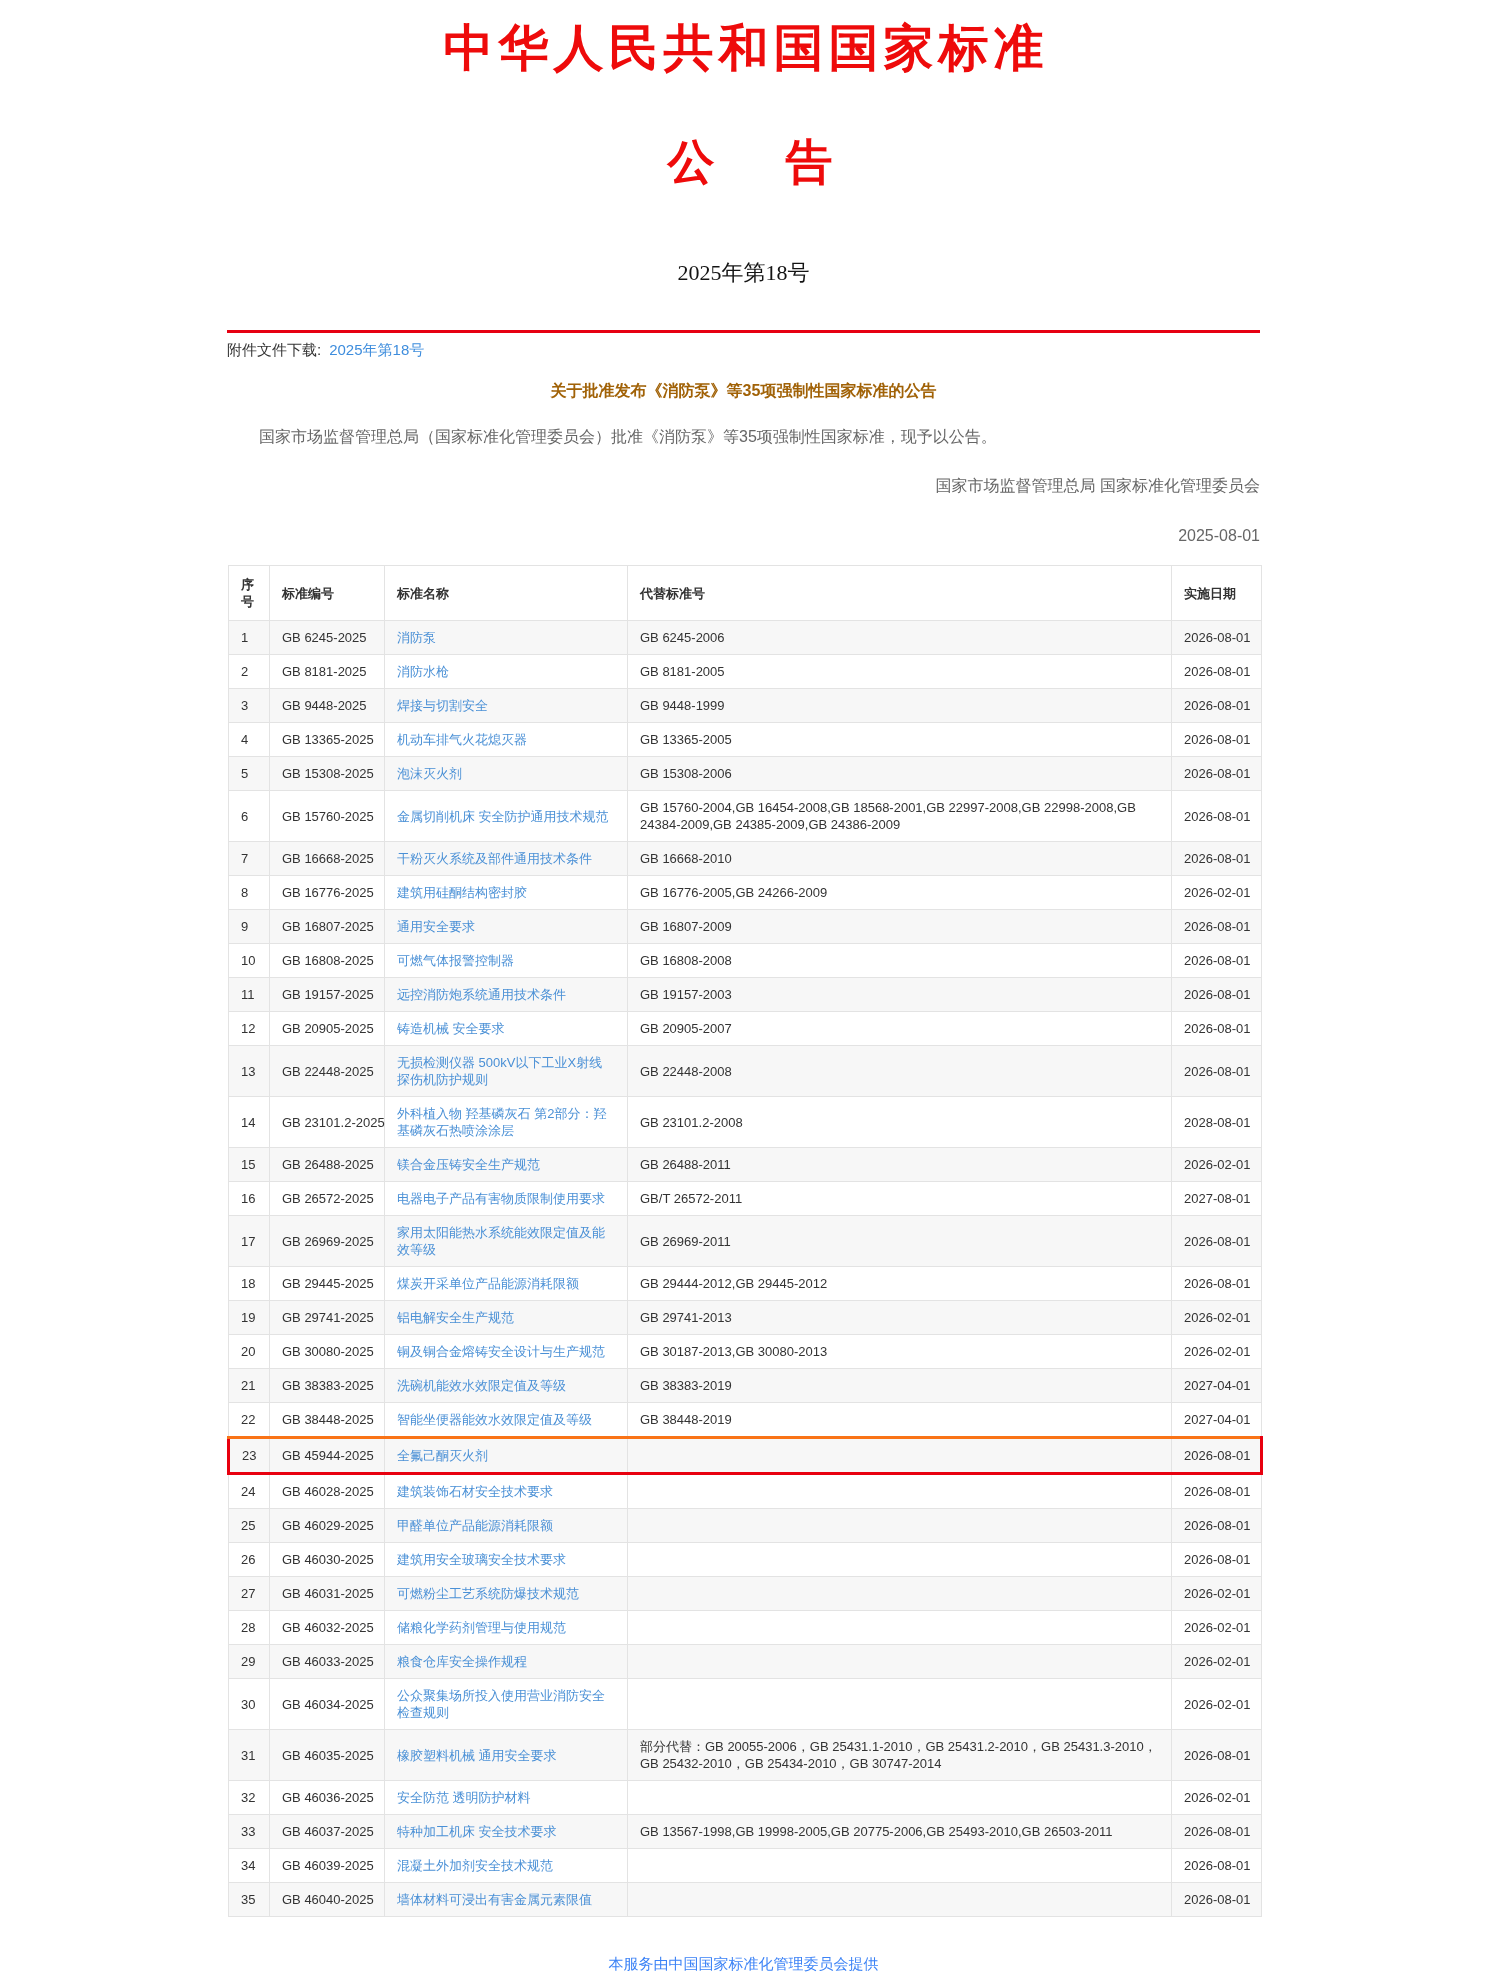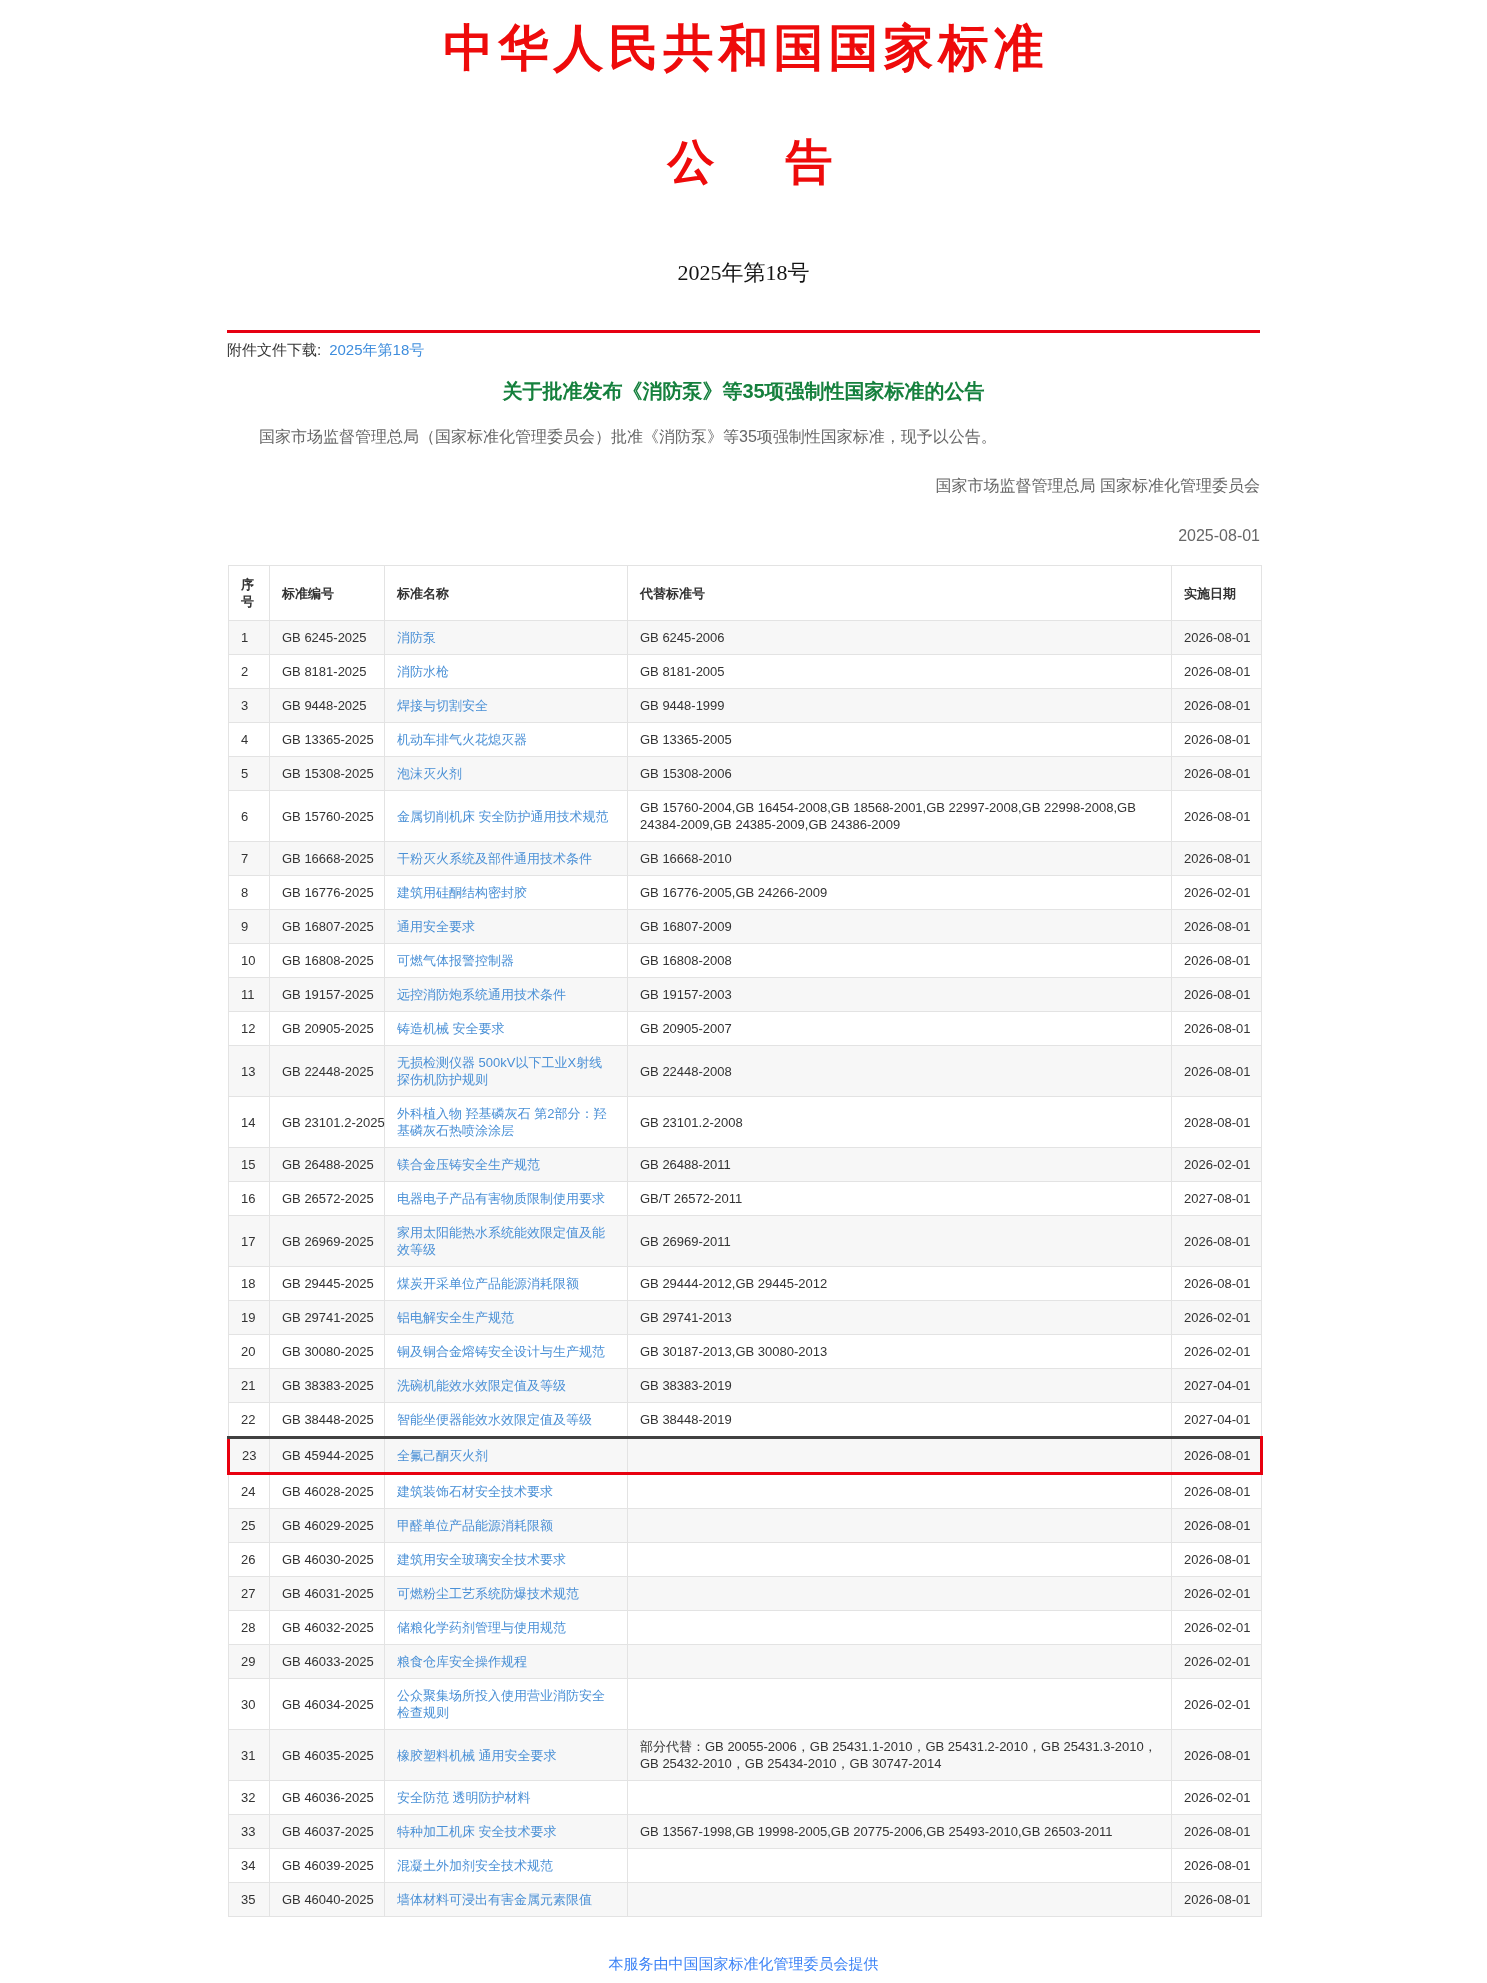--- a/index.html
+++ b/index.html
@@ -37,22 +37,22 @@
     font-size:22px; line-height:26px;
     color:#141414;
   }
   .content { width:1033px; margin:16px auto; }
   .red-line { margin-top:44px; border:none; height:3px; background:#e60012; }
   .attach-row { margin-top:6px; font-size:15px; line-height:22px; color:#333; }
   .attach-link { color:#3e8ddd; text-decoration:none; margin-left:8px; cursor:pointer; }
   .doc-title {
     margin-top:16px;
     text-align:center;
-    font-size:20px; line-height:28px; font-weight:700;
-    color:#15803d;
+    font-size:16px; line-height:28px; font-weight:700;
+    color:#a16207;
   }
   .doc-body {
     margin-top:20px;
     font-size:16px; line-height:24px;
     text-indent:2em;
     color:#666;
   }
   .sig { margin-top:26px; text-align:right; font-size:16px; line-height:22px; color:#666; }
   .sig-date { margin-top:28px; text-align:right; font-size:16px; line-height:22px; color:#666; }
   table.std {
@@ -71,21 +71,21 @@
     line-height:17px;
     word-break:break-word;
   }
   table.std th { font-weight:700; background:#ffffff; padding-top:10px; padding-bottom:10px; }
   table.std tbody tr:nth-child(odd) { background:#f7f7f7; }
   table.std tbody tr:nth-child(even) { background:#ffffff; }
   td.c0, th.c0 { text-align:center; padding-left:4px; padding-right:4px; }
   td.c1 { white-space:nowrap; padding-right:4px; }
   td.c4, th.c4 { white-space:nowrap; padding-left:10px; padding-right:2px; }
   .name-link { color:#4a90d6; text-decoration:none; cursor:pointer; }
-  tr.highlight td { border-top:3px solid #404040; border-bottom:3px solid #e8000f; }
+  tr.highlight td { border-top:3px solid #f97316; border-bottom:3px solid #e8000f; }
   tr.highlight td:first-child { border-left:3px solid #e8000f; }
   tr.highlight td:last-child { border-right:3px solid #e8000f; }
   .footer { margin-top:36px; text-align:center; font-size:15px; line-height:22px; color:#3b82f6; }
 </style>
 </head>
 <body>
 
 <div class="page">
 
   <div class="main-title">中华人民共和国国家标准</div>

